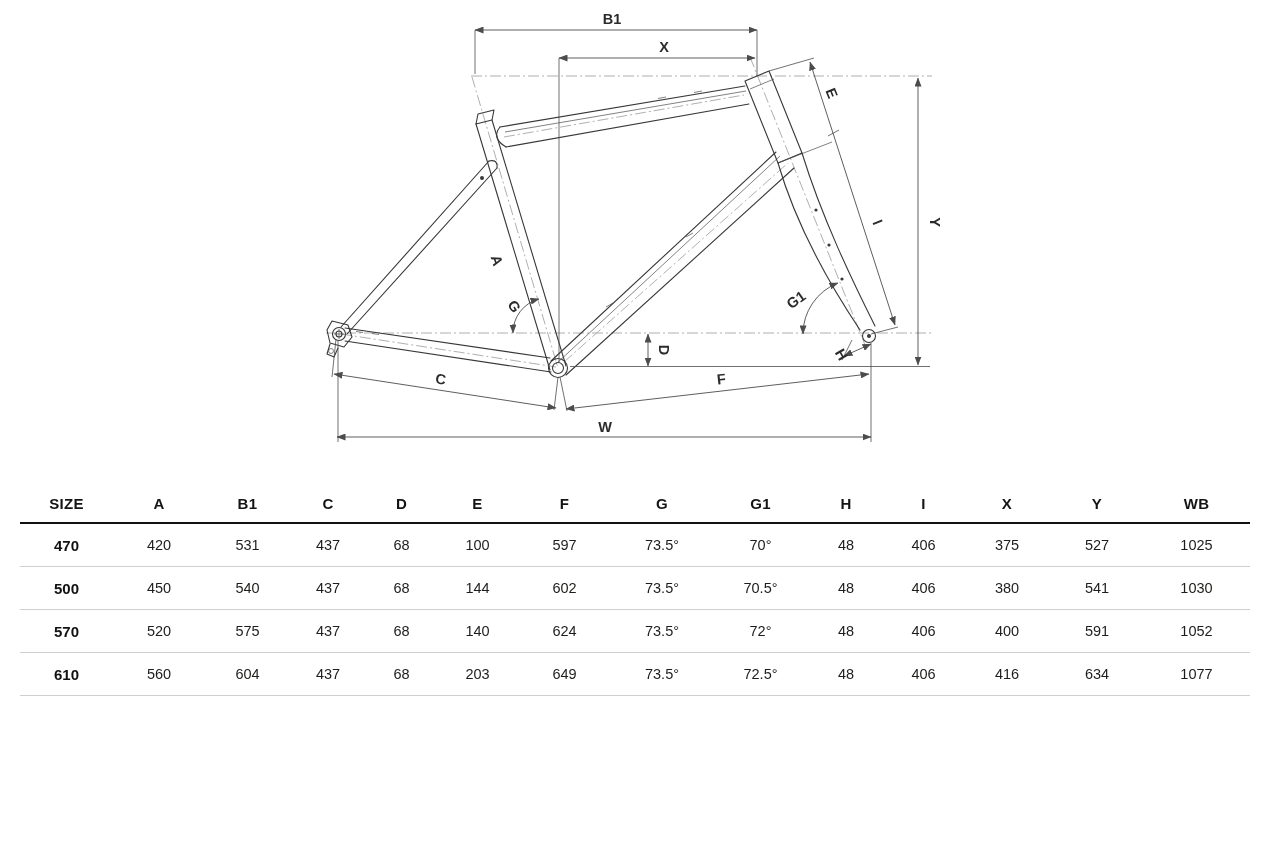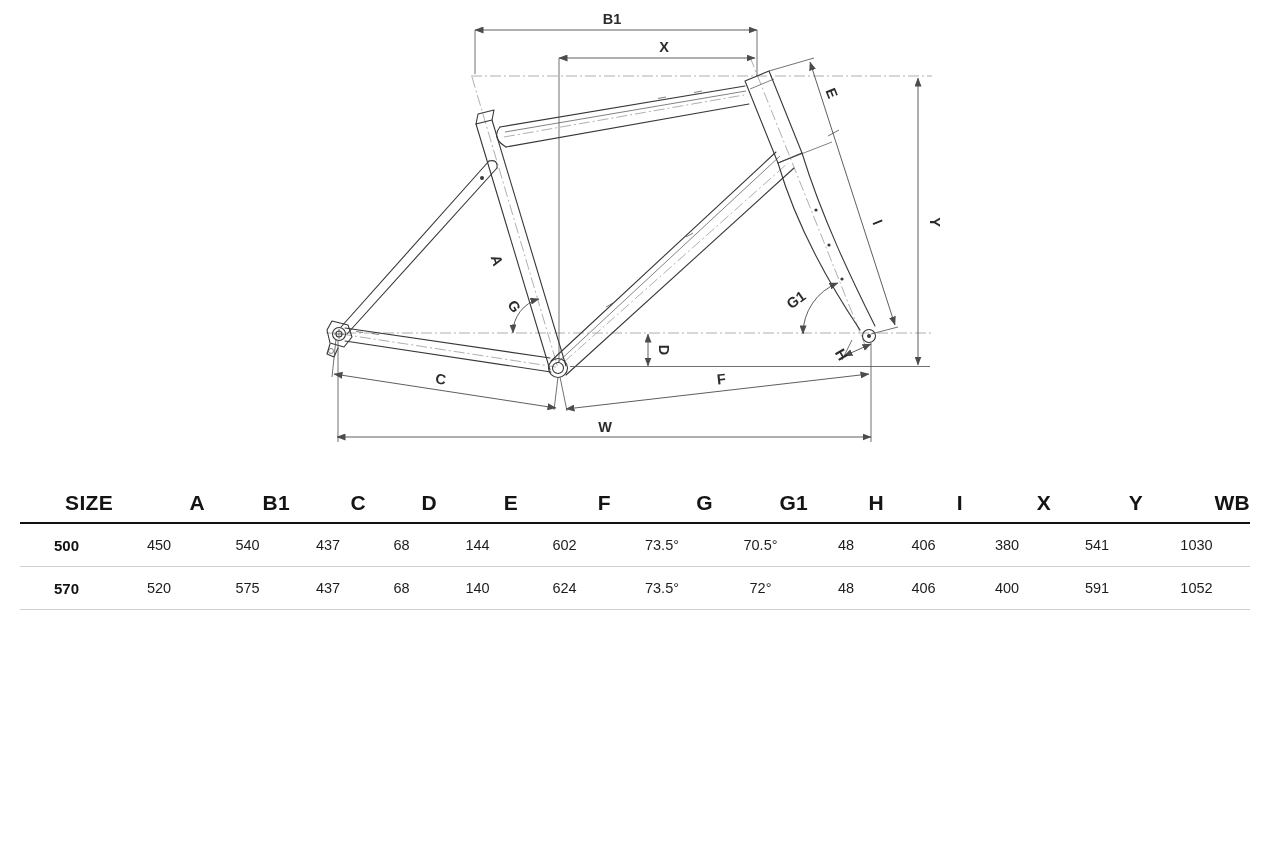--- a/index.html
+++ b/index.html
@@ -12,21 +12,21 @@
   .fl2{fill:none;stroke:#4a4a4a;stroke-width:0.7;}
   .fill{fill:#383838;stroke:none;}
   .dim{fill:none;stroke:#4c4c4c;stroke-width:0.9;}
   .ext{fill:none;stroke:#4c4c4c;stroke-width:0.8;}
   .cl{fill:none;stroke:#9a9a9a;stroke-width:0.8;stroke-dasharray:11 3 2 3;}
   .lbl{font-family:"Liberation Sans",sans-serif;font-size:14.5px;font-weight:700;fill:#2b2b2b;text-anchor:middle;}
 
   
   .table-wrap{position:absolute;top:484px;left:20px;width:1230px;}
   table{border-collapse:collapse;width:100%;table-layout:fixed;}
-  thead th{font-size:21px;font-weight:700;color:#141414;text-align:right;height:38px;
+  thead th{font-size:15px;font-weight:700;color:#141414;text-align:center;height:38px;
            letter-spacing:0.3px;border-bottom:2px solid #111111;padding:0;}
   tbody td{font-size:14.5px;color:#1d1d1b;text-align:center;height:42px;
            border-bottom:1px solid #cfcfcf;padding:0;}
   tbody td.size-cell{font-weight:700;color:#111111;font-size:15px;}
 </style>
 </head>
 <body>
 
 <div class="drawing-wrap">
 <svg viewBox="0 0 1269 462" width="1269" height="462">
@@ -183,20 +183,36 @@
           <th>G1</th>
           <th>H</th>
           <th>I</th>
           <th>X</th>
           <th>Y</th>
           <th>WB</th>
         </tr>
     </thead>
     <tbody>
         <tr>
+          <td class="size-cell">470</td>
+          <td>420</td>
+          <td>531</td>
+          <td>437</td>
+          <td>68</td>
+          <td>100</td>
+          <td>597</td>
+          <td>73.5°</td>
+          <td>70°</td>
+          <td>48</td>
+          <td>406</td>
+          <td>375</td>
+          <td>527</td>
+          <td>1025</td>
+        </tr>
+        <tr>
           <td class="size-cell">500</td>
           <td>450</td>
           <td>540</td>
           <td>437</td>
           <td>68</td>
           <td>144</td>
           <td>602</td>
           <td>73.5°</td>
           <td>70.5°</td>
           <td>48</td>
@@ -214,15 +230,31 @@
           <td>140</td>
           <td>624</td>
           <td>73.5°</td>
           <td>72°</td>
           <td>48</td>
           <td>406</td>
           <td>400</td>
           <td>591</td>
           <td>1052</td>
         </tr>
+        <tr>
+          <td class="size-cell">610</td>
+          <td>560</td>
+          <td>604</td>
+          <td>437</td>
+          <td>68</td>
+          <td>203</td>
+          <td>649</td>
+          <td>73.5°</td>
+          <td>72.5°</td>
+          <td>48</td>
+          <td>406</td>
+          <td>416</td>
+          <td>634</td>
+          <td>1077</td>
+        </tr>
       </tbody>
   </table>
 </div>
 
 </body></html>

